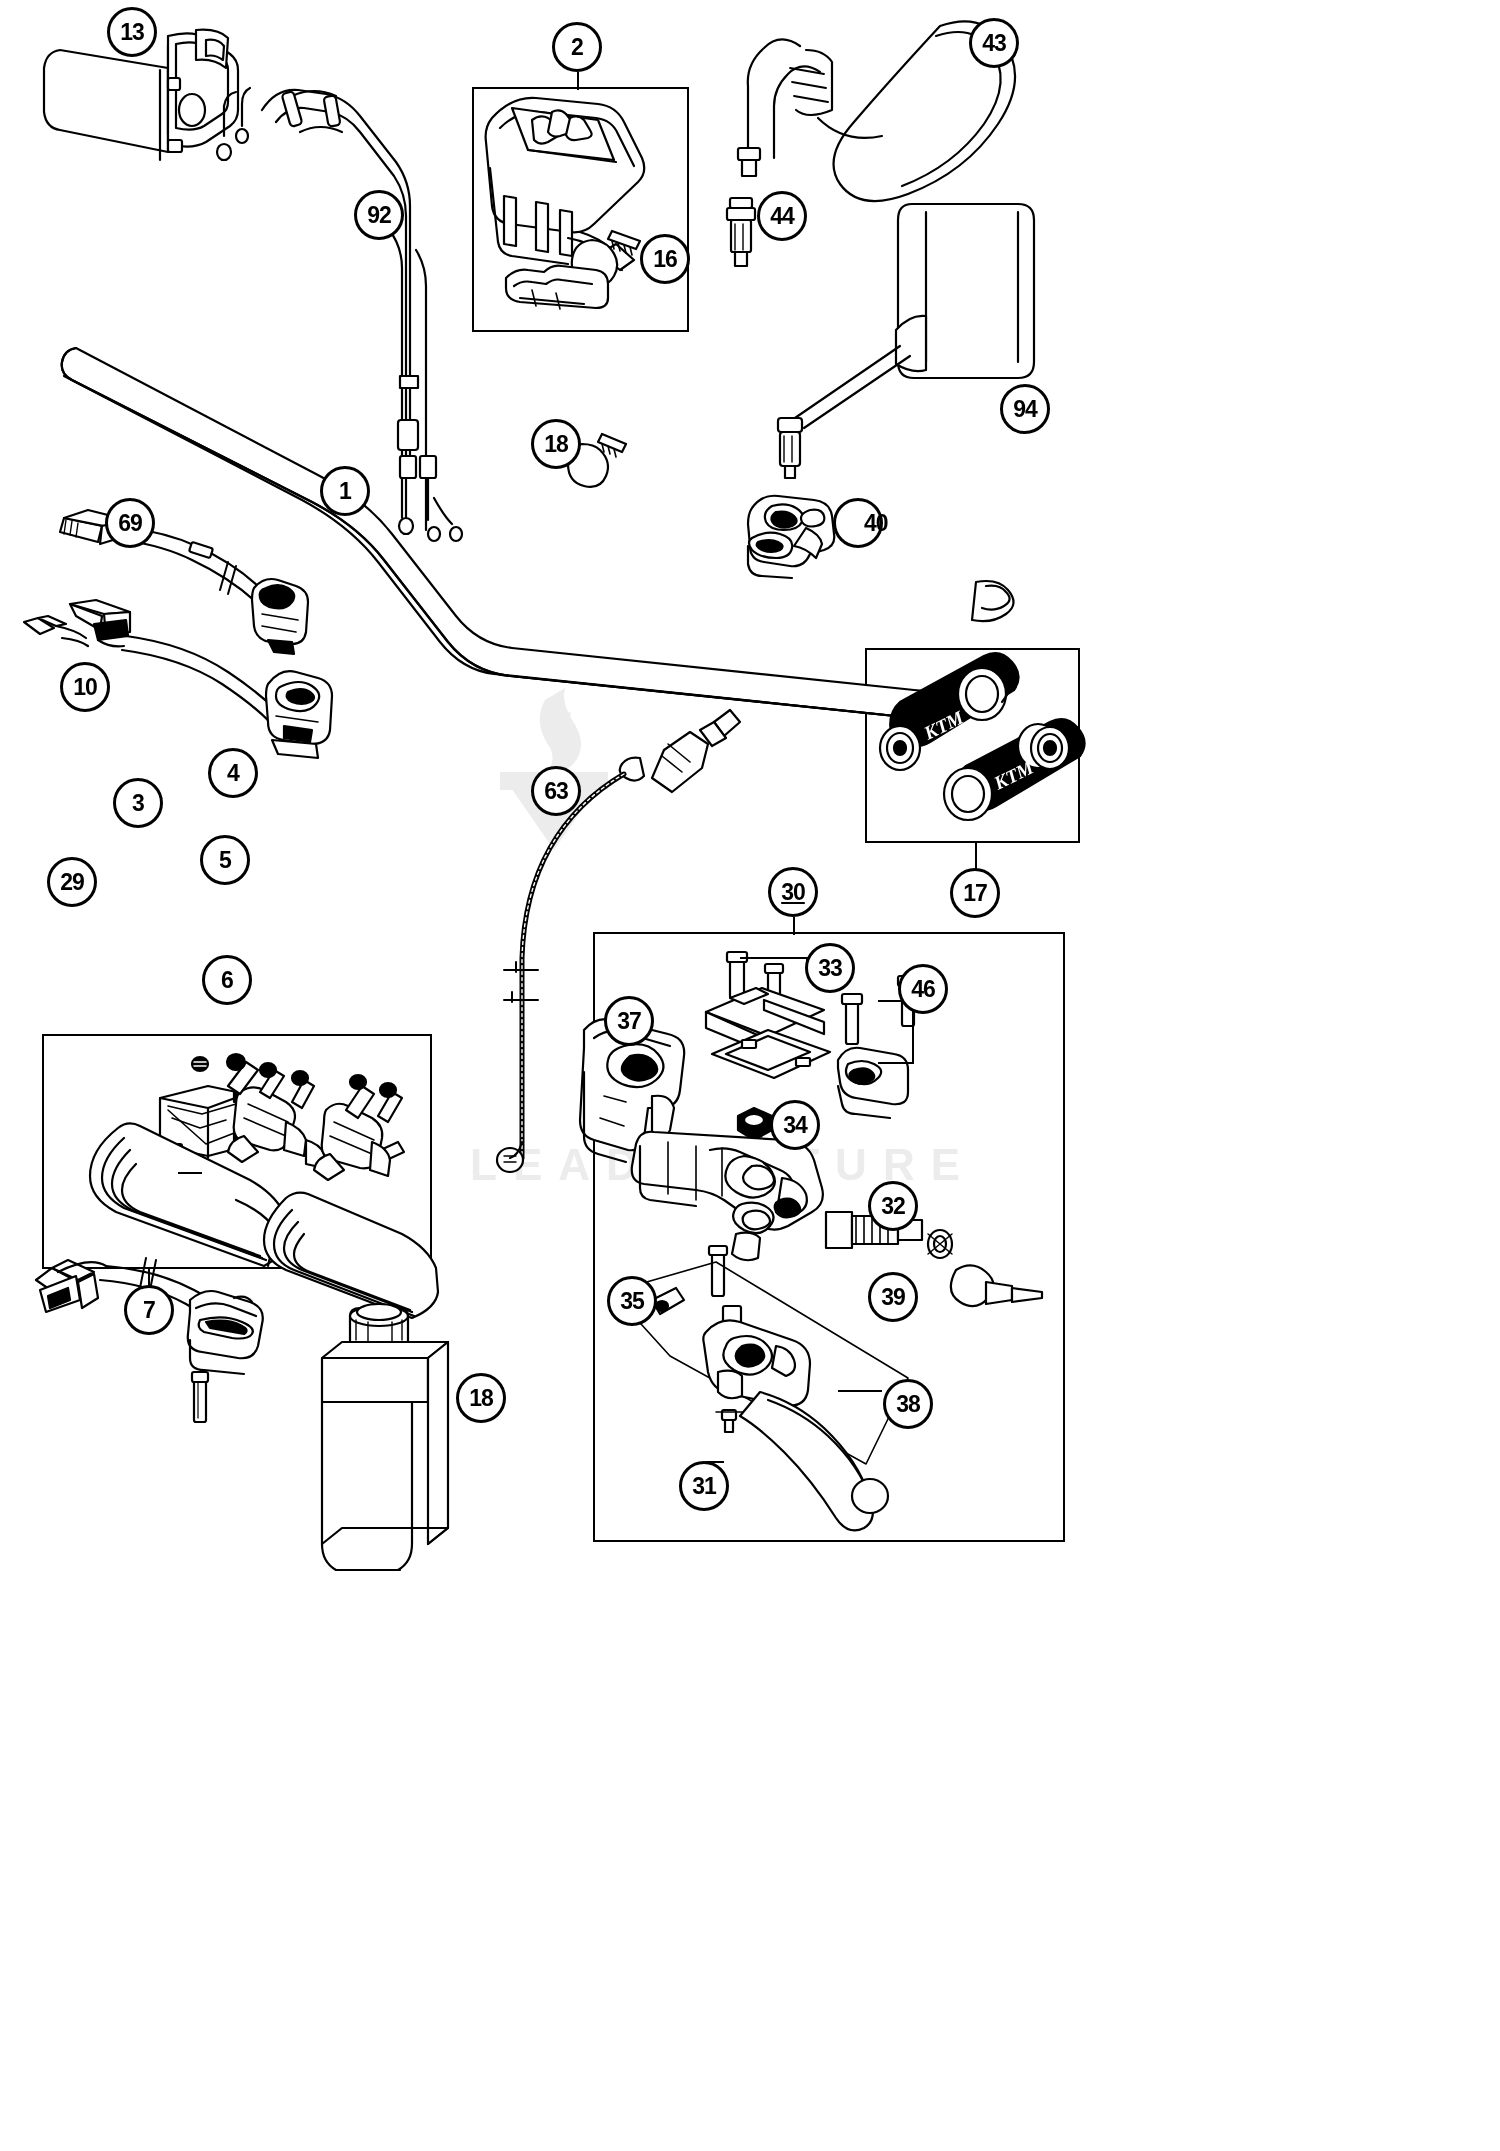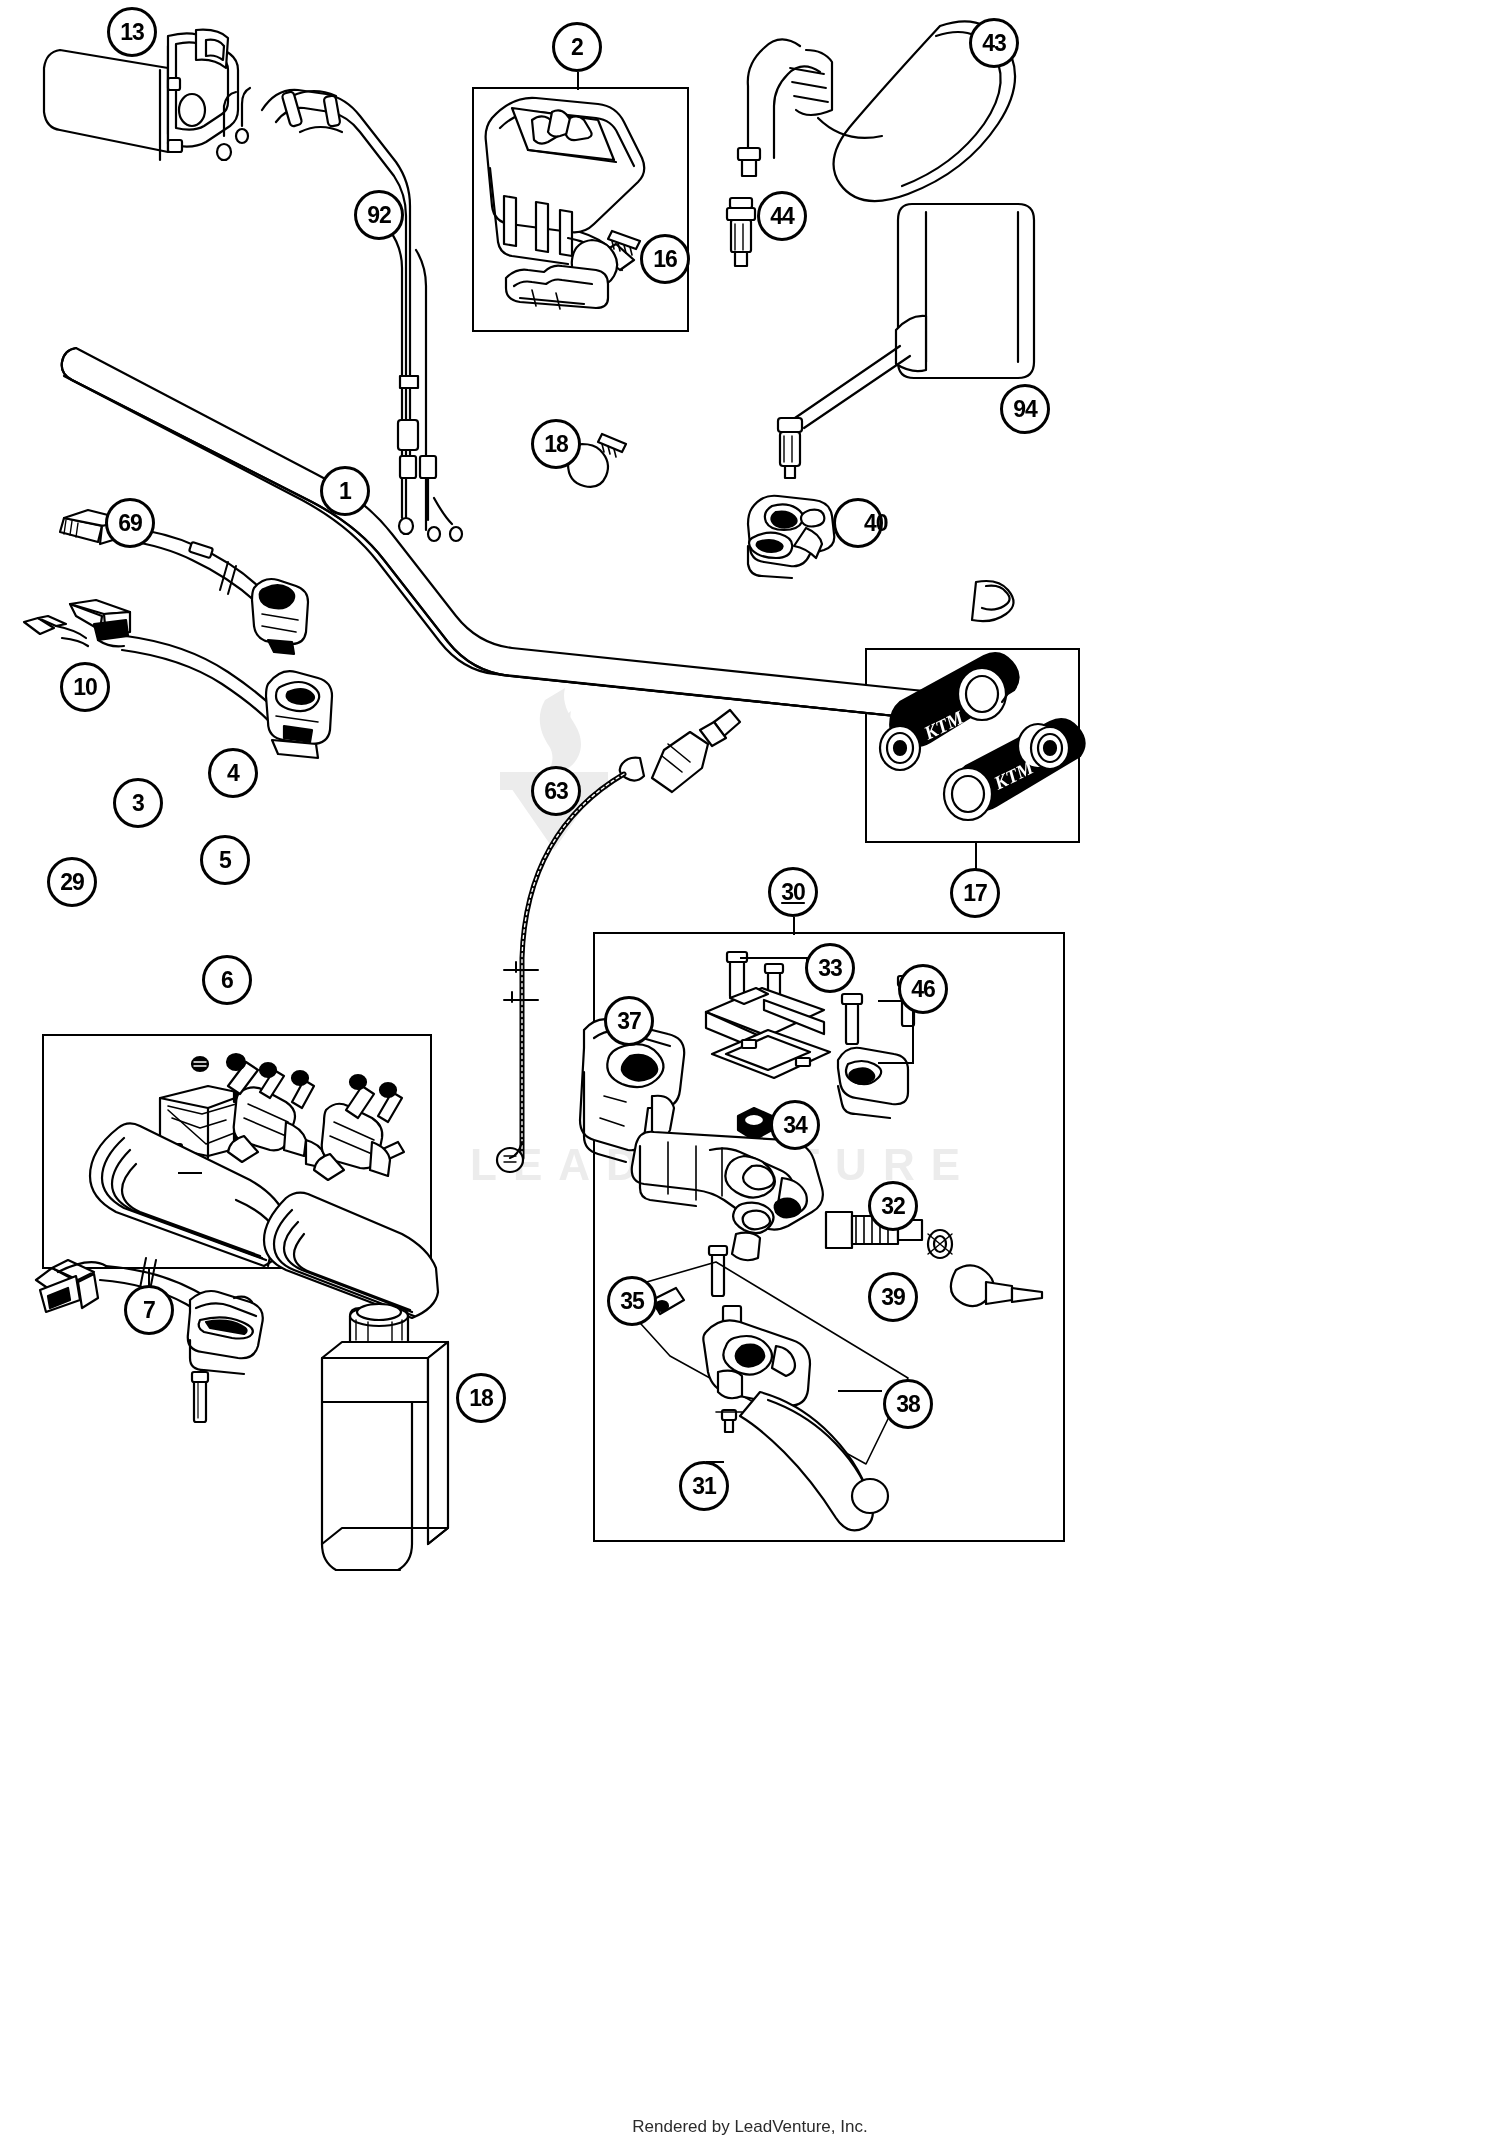--- a/index.html
+++ b/index.html
@@ -542,15 +542,14 @@
   <div class="callout" style="left:898px; top:964px;">46</div>
   <div class="callout" style="left:770px; top:1100px;">34</div>
   <div class="callout" style="left:868px; top:1181px;">32</div>
   <div class="callout" style="left:868px; top:1272px;">39</div>
   <div class="callout" style="left:124px; top:1285px;">7</div>
   <div class="callout" style="left:607px; top:1276px;">35</div>
   <div class="callout" style="left:456px; top:1373px;">18</div>
   <div class="callout" style="left:883px; top:1379px;">38</div>
   <div class="callout" style="left:679px; top:1461px;">31</div>
 
-  <div class="footer">Rendered by LeadVenture, Inc.</div>
 
 </div>
 
 </body></html>

